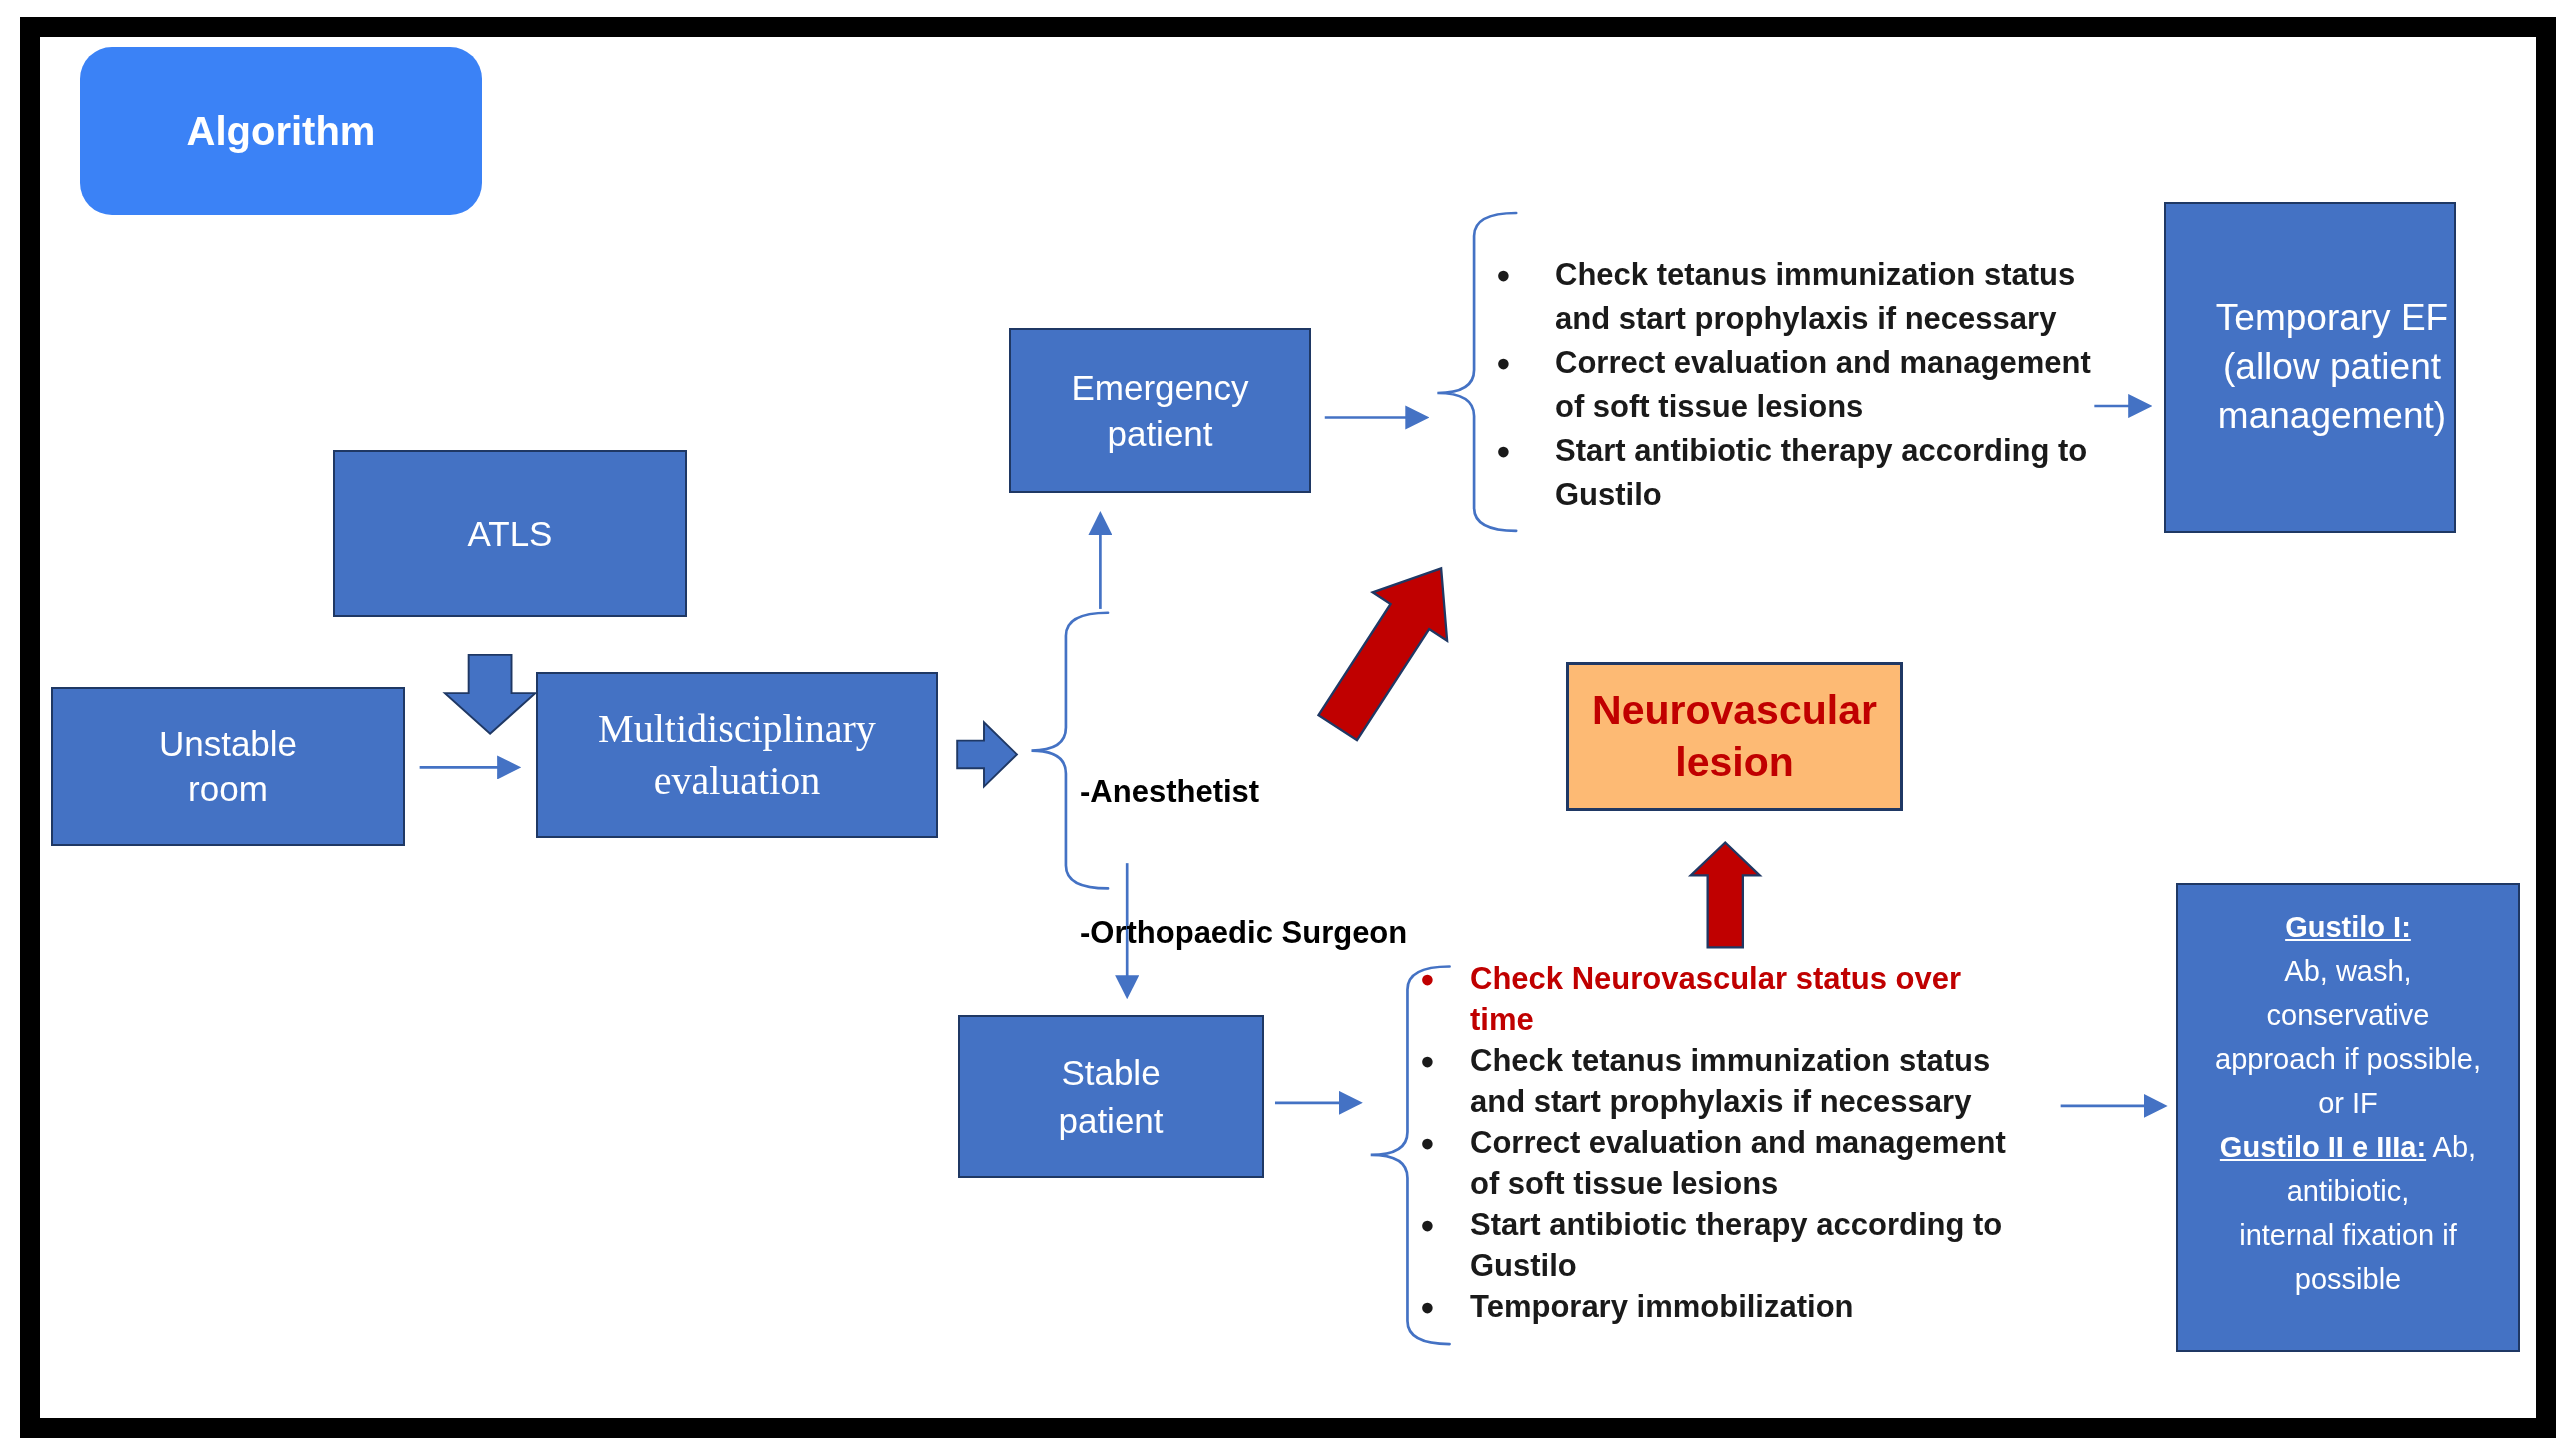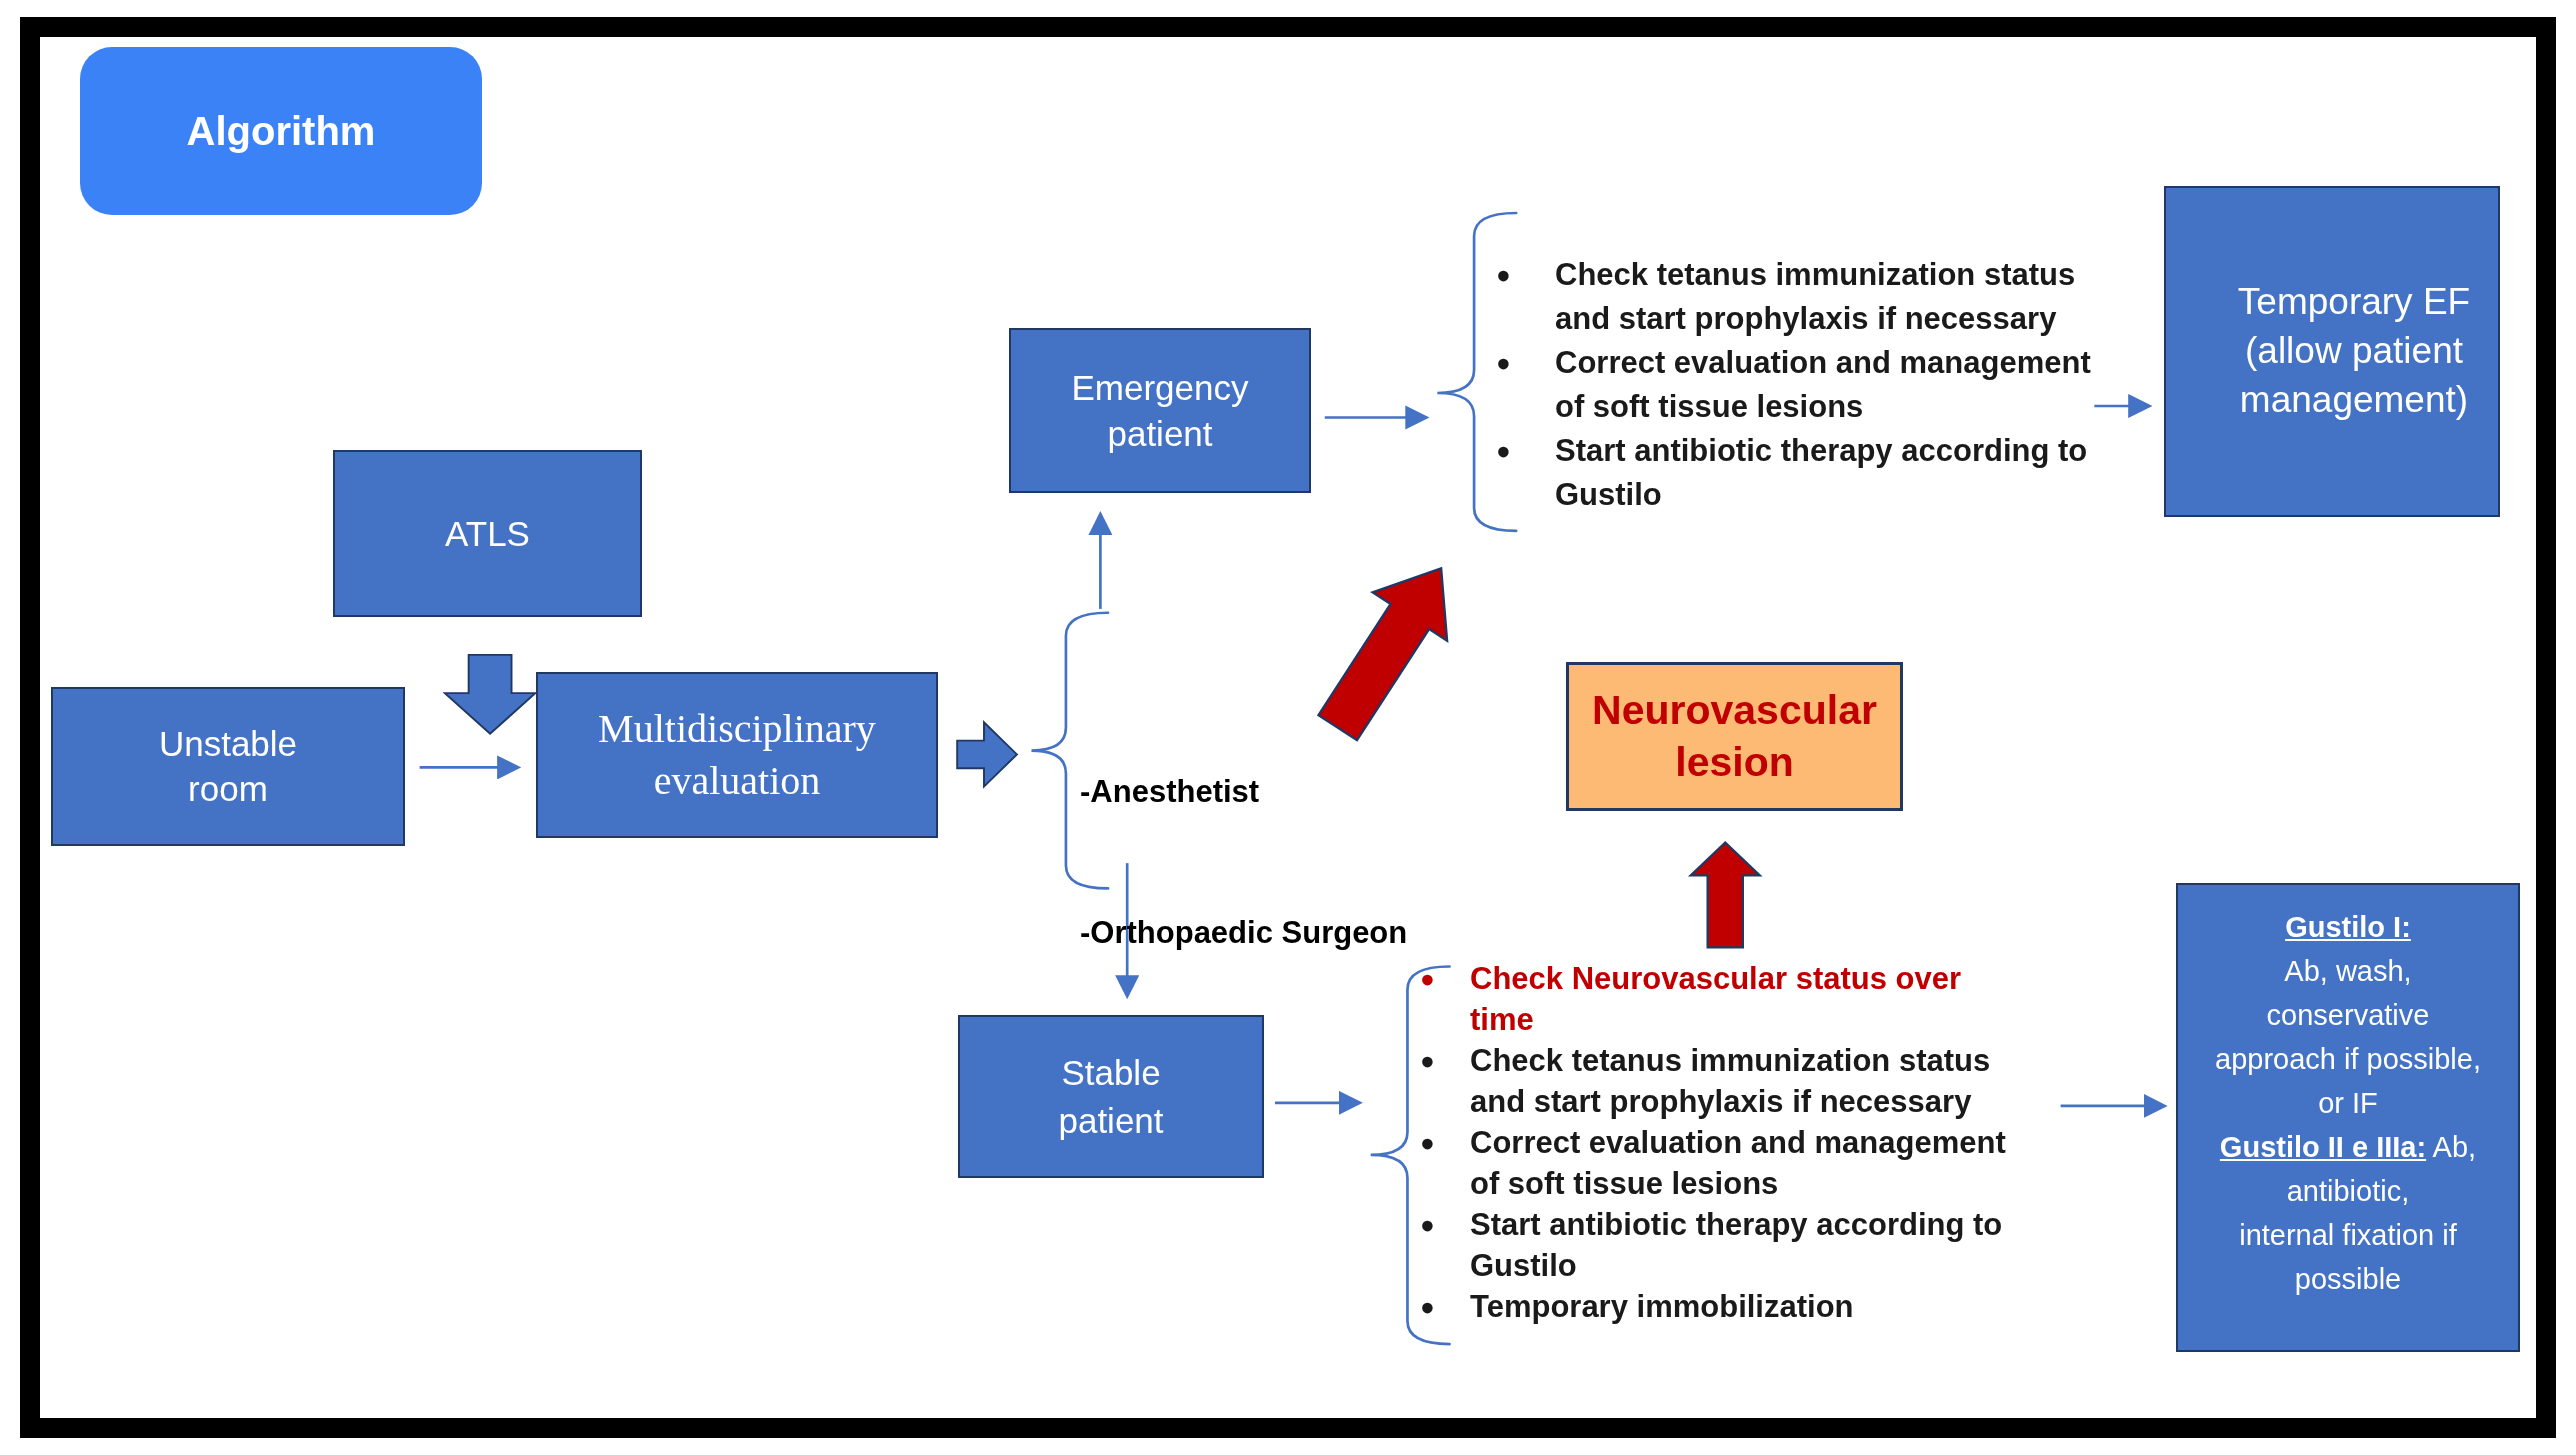--- a/index.html
+++ b/index.html
@@ -17,27 +17,27 @@
   .box {
     position:absolute; background:#4472C4; border:2.3px solid #1F3864;
     color:#ffffff; display:flex; align-items:center; justify-content:center;
     text-align:center; white-space:pre-line; box-sizing:border-box;
   }
   #algorithm {
     left:80px; top:47px; width:402px; height:168px;
     background:#3b82f6; border:none; border-radius:32px;
     font-size:40px; font-weight:bold;
   }
-  #atls      { left:333px;  top:450px;  width:309px; height:167px; font-size:35px;text-align:right; }
+  #atls      { left:333px;  top:450px;  width:354px; height:167px; font-size:35px;text-align:right; }
   #emergency { left:51px;   top:687px;  width:354px; height:159px; font-size:35px; line-height:1.28; }
   #multi     { left:536px;  top:672px;  width:402px; height:166px;
                font-family:"Liberation Serif", serif; font-size:40px; line-height:1.3; }
   #unstable  { left:1009px; top:328px;  width:302px; height:165px; font-size:35px; line-height:1.3; }
   #stable    { left:958px; top:1015px; width:306px; height:163px; font-size:35px; line-height:1.35; }
-  #ef        { left:2164px; top:186px;  width:336px; height:331px; font-size:37px; line-height:1.32;padding-left:44px; }
+  #ef        { left:2164px; top:202px;  width:292px; height:331px; font-size:37px; line-height:1.32;padding-left:44px; }
   #neuro     { left:1566px; top:662px;  width:337px; height:149px;
                background:#fdba74; border:3.8px solid #1F3864;
                color:#C00000; font-size:41px; font-weight:bold; line-height:1.25; }
   #gustilo   { left:2176px; top:883px; width:344px; height:469px;
                display:block; font-size:29px; line-height:44px; padding-top:20px;
                font-weight:normal; white-space:normal; }
   #gustilo .gline { text-align:center; }
   #gustilo .gu { font-weight:bold; text-decoration:underline; }
 
   .team {

